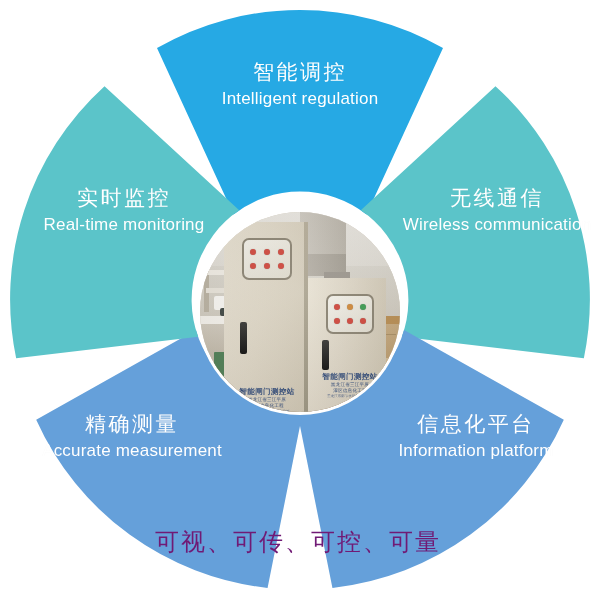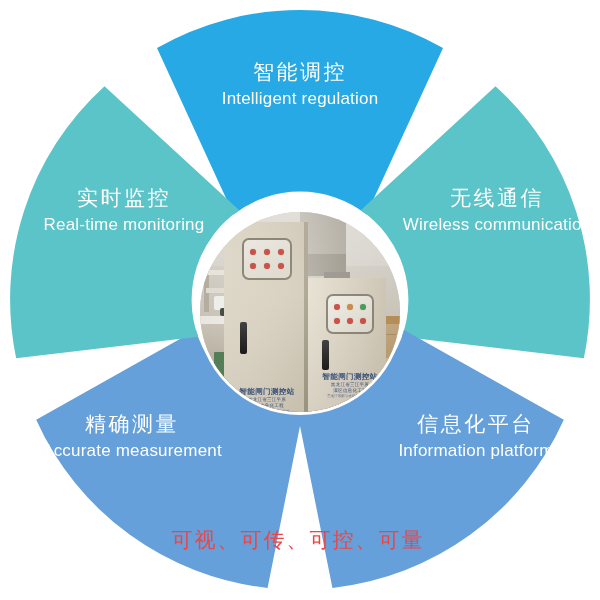--- a/index.html
+++ b/index.html
@@ -172,23 +172,23 @@
     pointer-events:none;
   }
 
   
   #caption {
     position: absolute;
     left: 0;
     top: 526px;
     width: 596px;
     text-align: center;
-    font-size: 21px;
+    font-size: 24px;
     letter-spacing: 2px;
-    color: #ef4444;
+    color: #701a75;
     white-space: nowrap;
   }
 </style>
 </head>
 <body>
 
 <div id="stage">
 
   <svg id="flower" viewBox="0 0 600 600">
     <defs>

